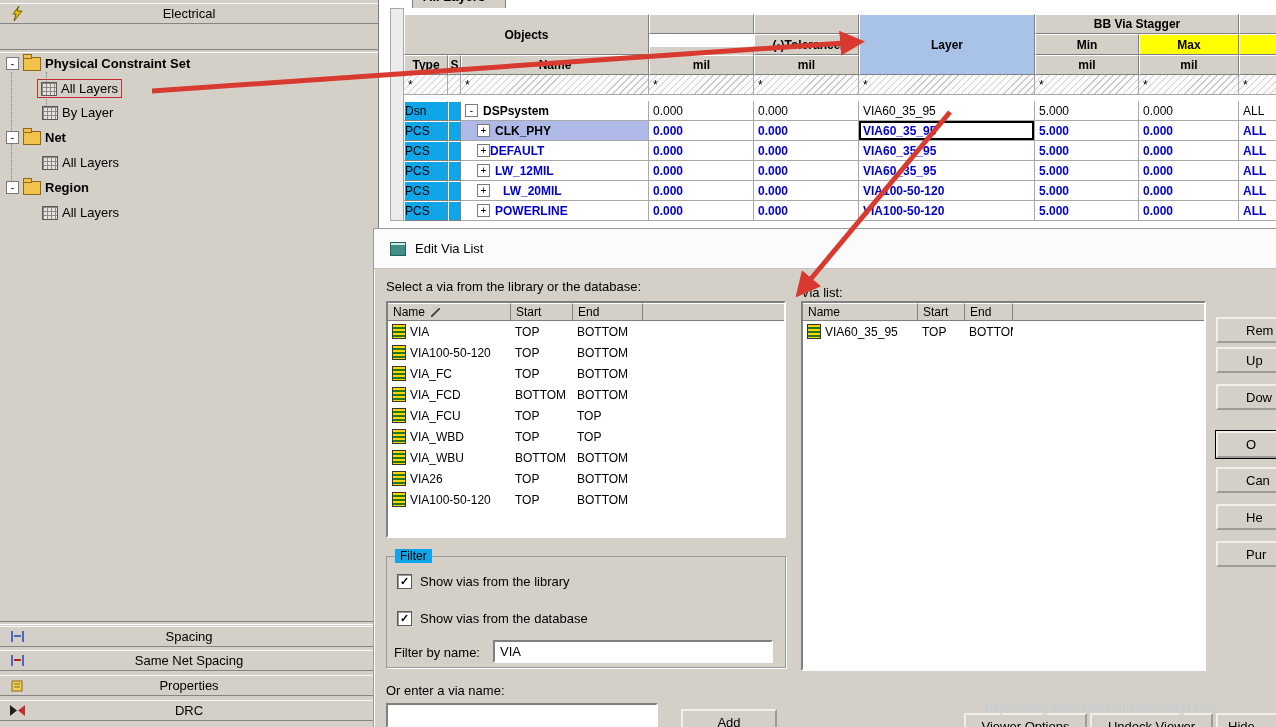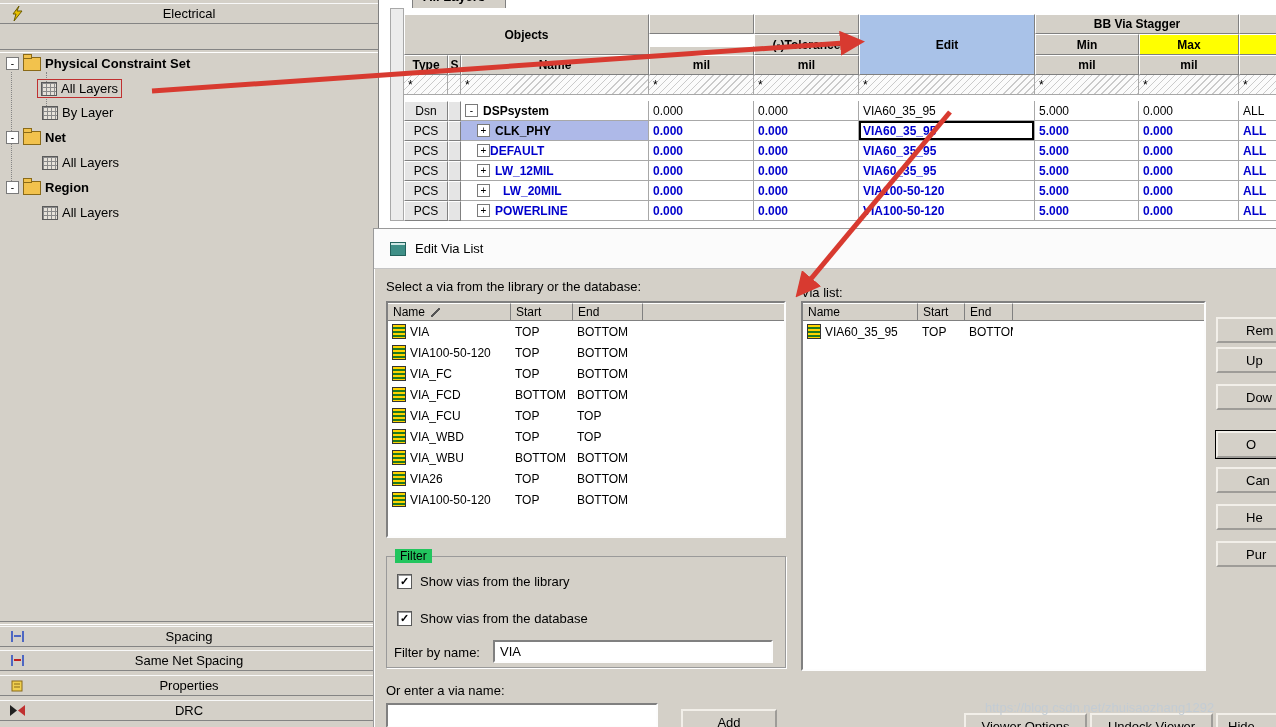--- a/index.html
+++ b/index.html
@@ -34,21 +34,21 @@
   .max-h{background:#ffff00;}
   .margin-col{position:absolute;background:#ececec;border:1px solid #a8a8a8;box-sizing:border-box;}
   .fc{position:absolute;box-sizing:border-box;border-right:1px solid #a8a8a8;border-bottom:1px solid #a8a8a8;
       display:flex;align-items:center;padding:0 4px;font-size:12px;}
   .hatch{background-color:#fbfbfb;
       background-image:repeating-linear-gradient(135deg,rgba(90,90,90,.30) 0 1px,transparent 1px 5px);}
   .drow{position:absolute;left:0;width:895px;height:20px;}
   .dc{position:absolute;top:0;height:20px;background:#fff;box-sizing:border-box;
       border-right:1px solid #a8a8a8;border-bottom:1px solid #a8a8a8;
       display:flex;align-items:center;padding:0 4px;font-size:12px;}
-  .typec{background:#e5e5e5;border:1px solid;border-color:#ffffff #808080 #808080 #ffffff;justify-content:center;padding:0;}
+  .typec{background:#0ea5e9;border:1px solid;border-color:#ffffff #808080 #808080 #ffffff;padding:0;}
   .bluev{color:#0000cc;font-weight:bold;}
   .selname{background:#aeb9e8;}
   .editsel{box-shadow:inset 0 0 0 2px #000;}
   .ind{padding-left:16px;}
   .col-type{left:14px;width:44px;}  .col-s{left:58px;width:13px;}  .col-name{left:71px;width:188px;}
   .col-tp{left:259px;width:105px;}  .col-tm{left:364px;width:105px;} .col-vias{left:469px;width:176px;}
   .col-min{left:645px;width:104px;} .col-max{left:749px;width:100px;} .col-last{left:849px;width:46px;}
   .wtab{position:absolute;left:412px;top:0;width:92px;height:8px;overflow:hidden;background:#d4d0c8;
         border-left:1px solid #808080;border-right:1px solid #808080;}
   .wtab span{position:absolute;top:-11px;left:10px;font-weight:bold;font-size:13px;}
@@ -64,21 +64,21 @@
   .lh{display:flex;height:18px;}
   .lhc{background:#d4d0c8;border-top:1px solid #fff;border-right:1px solid #808080;border-bottom:1px solid #808080;
        box-sizing:border-box;display:flex;align-items:center;gap:6px;padding:0 5px;font-size:12px;flex:0 0 auto;}
   .lhc.fill{flex:1 1 auto;border-right:none;}
   .lrow{display:flex;height:21px;align-items:center;font-size:12px;}
   .lc{display:flex;align-items:center;gap:4px;padding:0 4px;box-sizing:border-box;flex:0 0 auto;overflow:hidden;white-space:nowrap;}
   .via-icon{width:12px;height:13px;border:1px solid #333;flex:0 0 auto;
        background:repeating-linear-gradient(180deg,#ffd400 0 2px,#1f7a1f 2px 4px);}
   .diag{width:9px;height:9px;background:linear-gradient(135deg,transparent 44%,#555 44% 56%,transparent 56%);}
   .group{position:absolute;border:1px solid #9a9a9a;box-shadow:1px 1px 0 #fff;box-sizing:border-box;}
-  .legend{position:absolute;top:-8px;left:8px;background:#22c55e;padding:0 5px;font-size:12px;}
+  .legend{position:absolute;top:-8px;left:8px;background:#0ea5e9;padding:0 5px;font-size:12px;}
   .cbrow{position:absolute;display:flex;align-items:center;gap:8px;font-size:13px;}
   .cbox{width:13px;height:13px;background:#fff;border:1px solid #5a5a5a;box-shadow:inset 1px 1px 0 #9a9a9a;
         display:flex;align-items:center;justify-content:center;font-size:11px;font-weight:bold;flex:0 0 auto;}
   .cbox.checked::after{content:"\2713";}
   .tinput{position:absolute;background:#fff;border:2px solid;border-color:#808080 #fdfdfd #fdfdfd #808080;
         box-sizing:border-box;font-family:"Liberation Sans",sans-serif;font-size:13px;padding:2px 5px;outline:none;}
   .btn{position:absolute;background:#d4d0c8;border:2px outset #f2efe9;box-sizing:border-box;
        display:flex;align-items:center;justify-content:center;font-size:13px;color:#000;cursor:default;}
   .btn.leftpad{justify-content:flex-start;padding-left:28px;}
   .btn.default{box-shadow:0 0 0 1px #000;}
@@ -197,21 +197,21 @@
 
   <div class="tbl">
     <div class="margin-col" style="left:0;top:0;width:14px;height:213px"></div>
 
     <div class="hc" style="left:14px;top:6px;width:245px;height:41px">
         <span>Objects</span>
       </div>
     <div class="hc" style="left:259px;top:6px;width:105px;height:20px"></div>
     <div class="hc" style="left:364px;top:6px;width:105px;height:20px"></div>
     <div class="hc vias-h" style="left:469px;top:6px;width:176px;height:61px">
-        <span>Edit</span>
+        <span>Layer</span>
       </div>
     <div class="hc" style="left:645px;top:6px;width:204px;height:20px">
         <span>BB Via Stagger</span>
       </div>
     <div class="hc" style="left:849px;top:6px;width:46px;height:20px"></div>
 
     <div class="hc" style="left:259px;top:38px;width:105px;height:36px">
         <span>(+)Tolerance</span>
       </div>
     <div class="hc" style="left:364px;top:26px;width:105px;height:21px">

